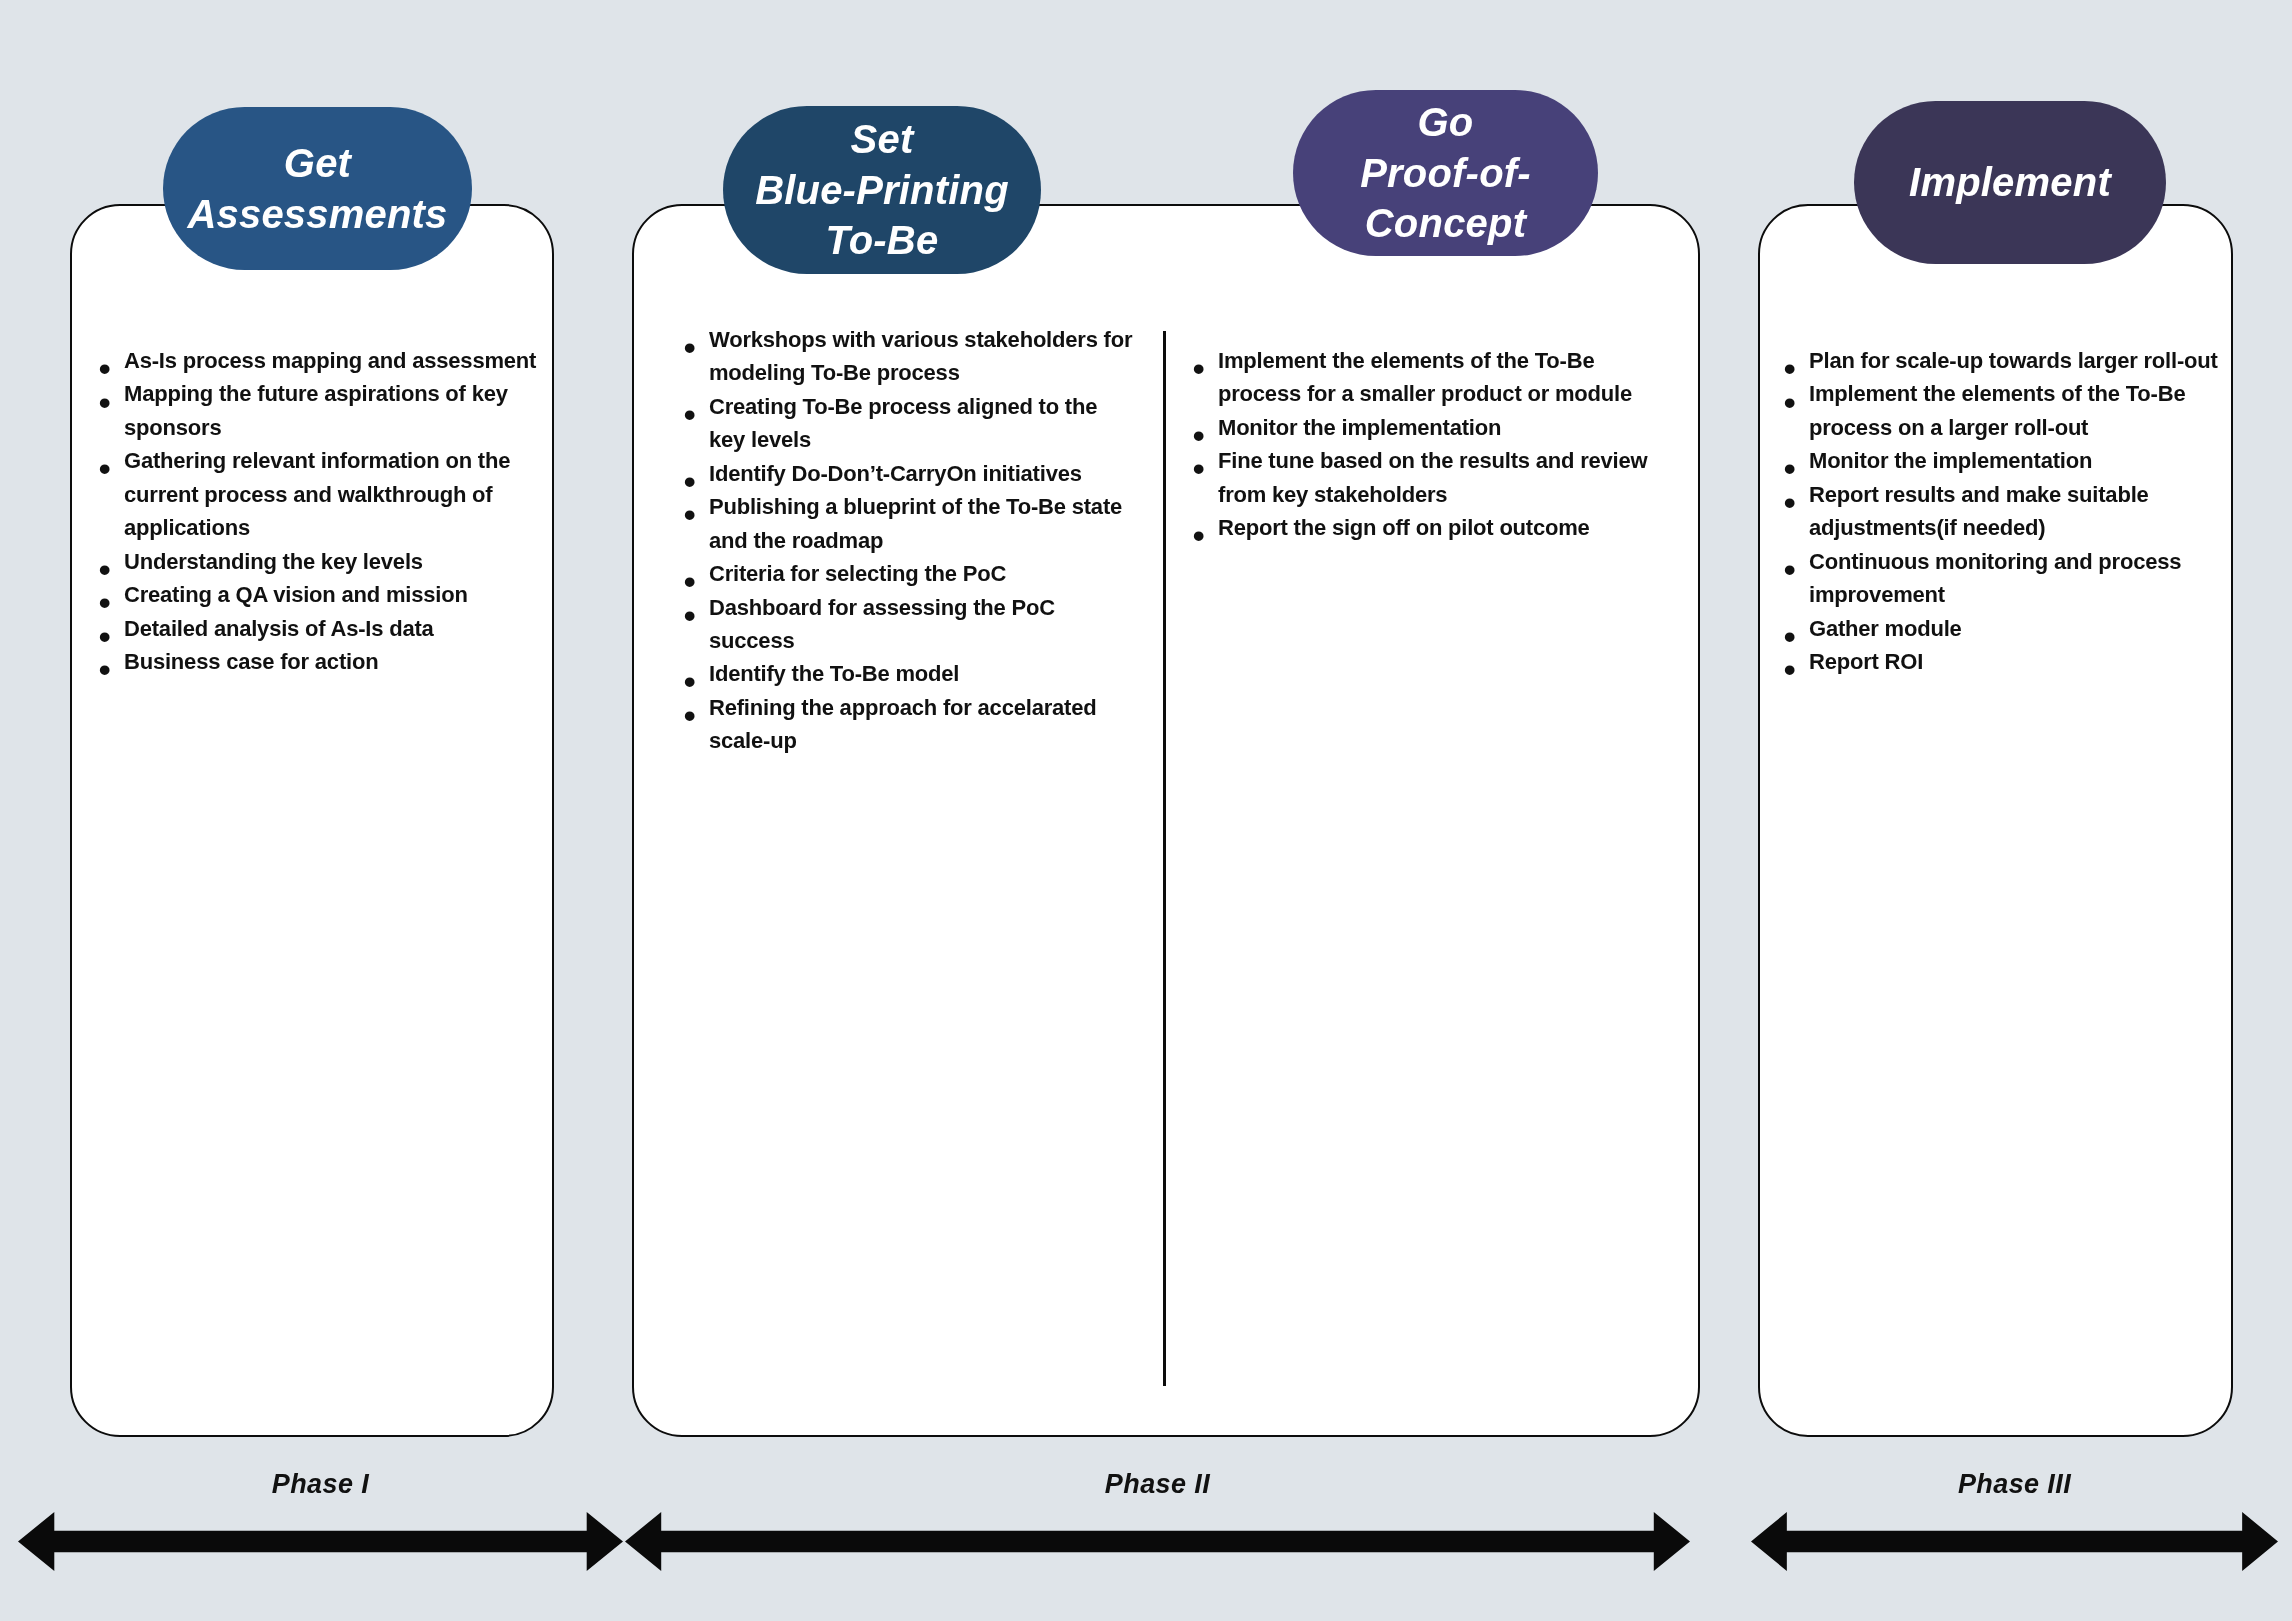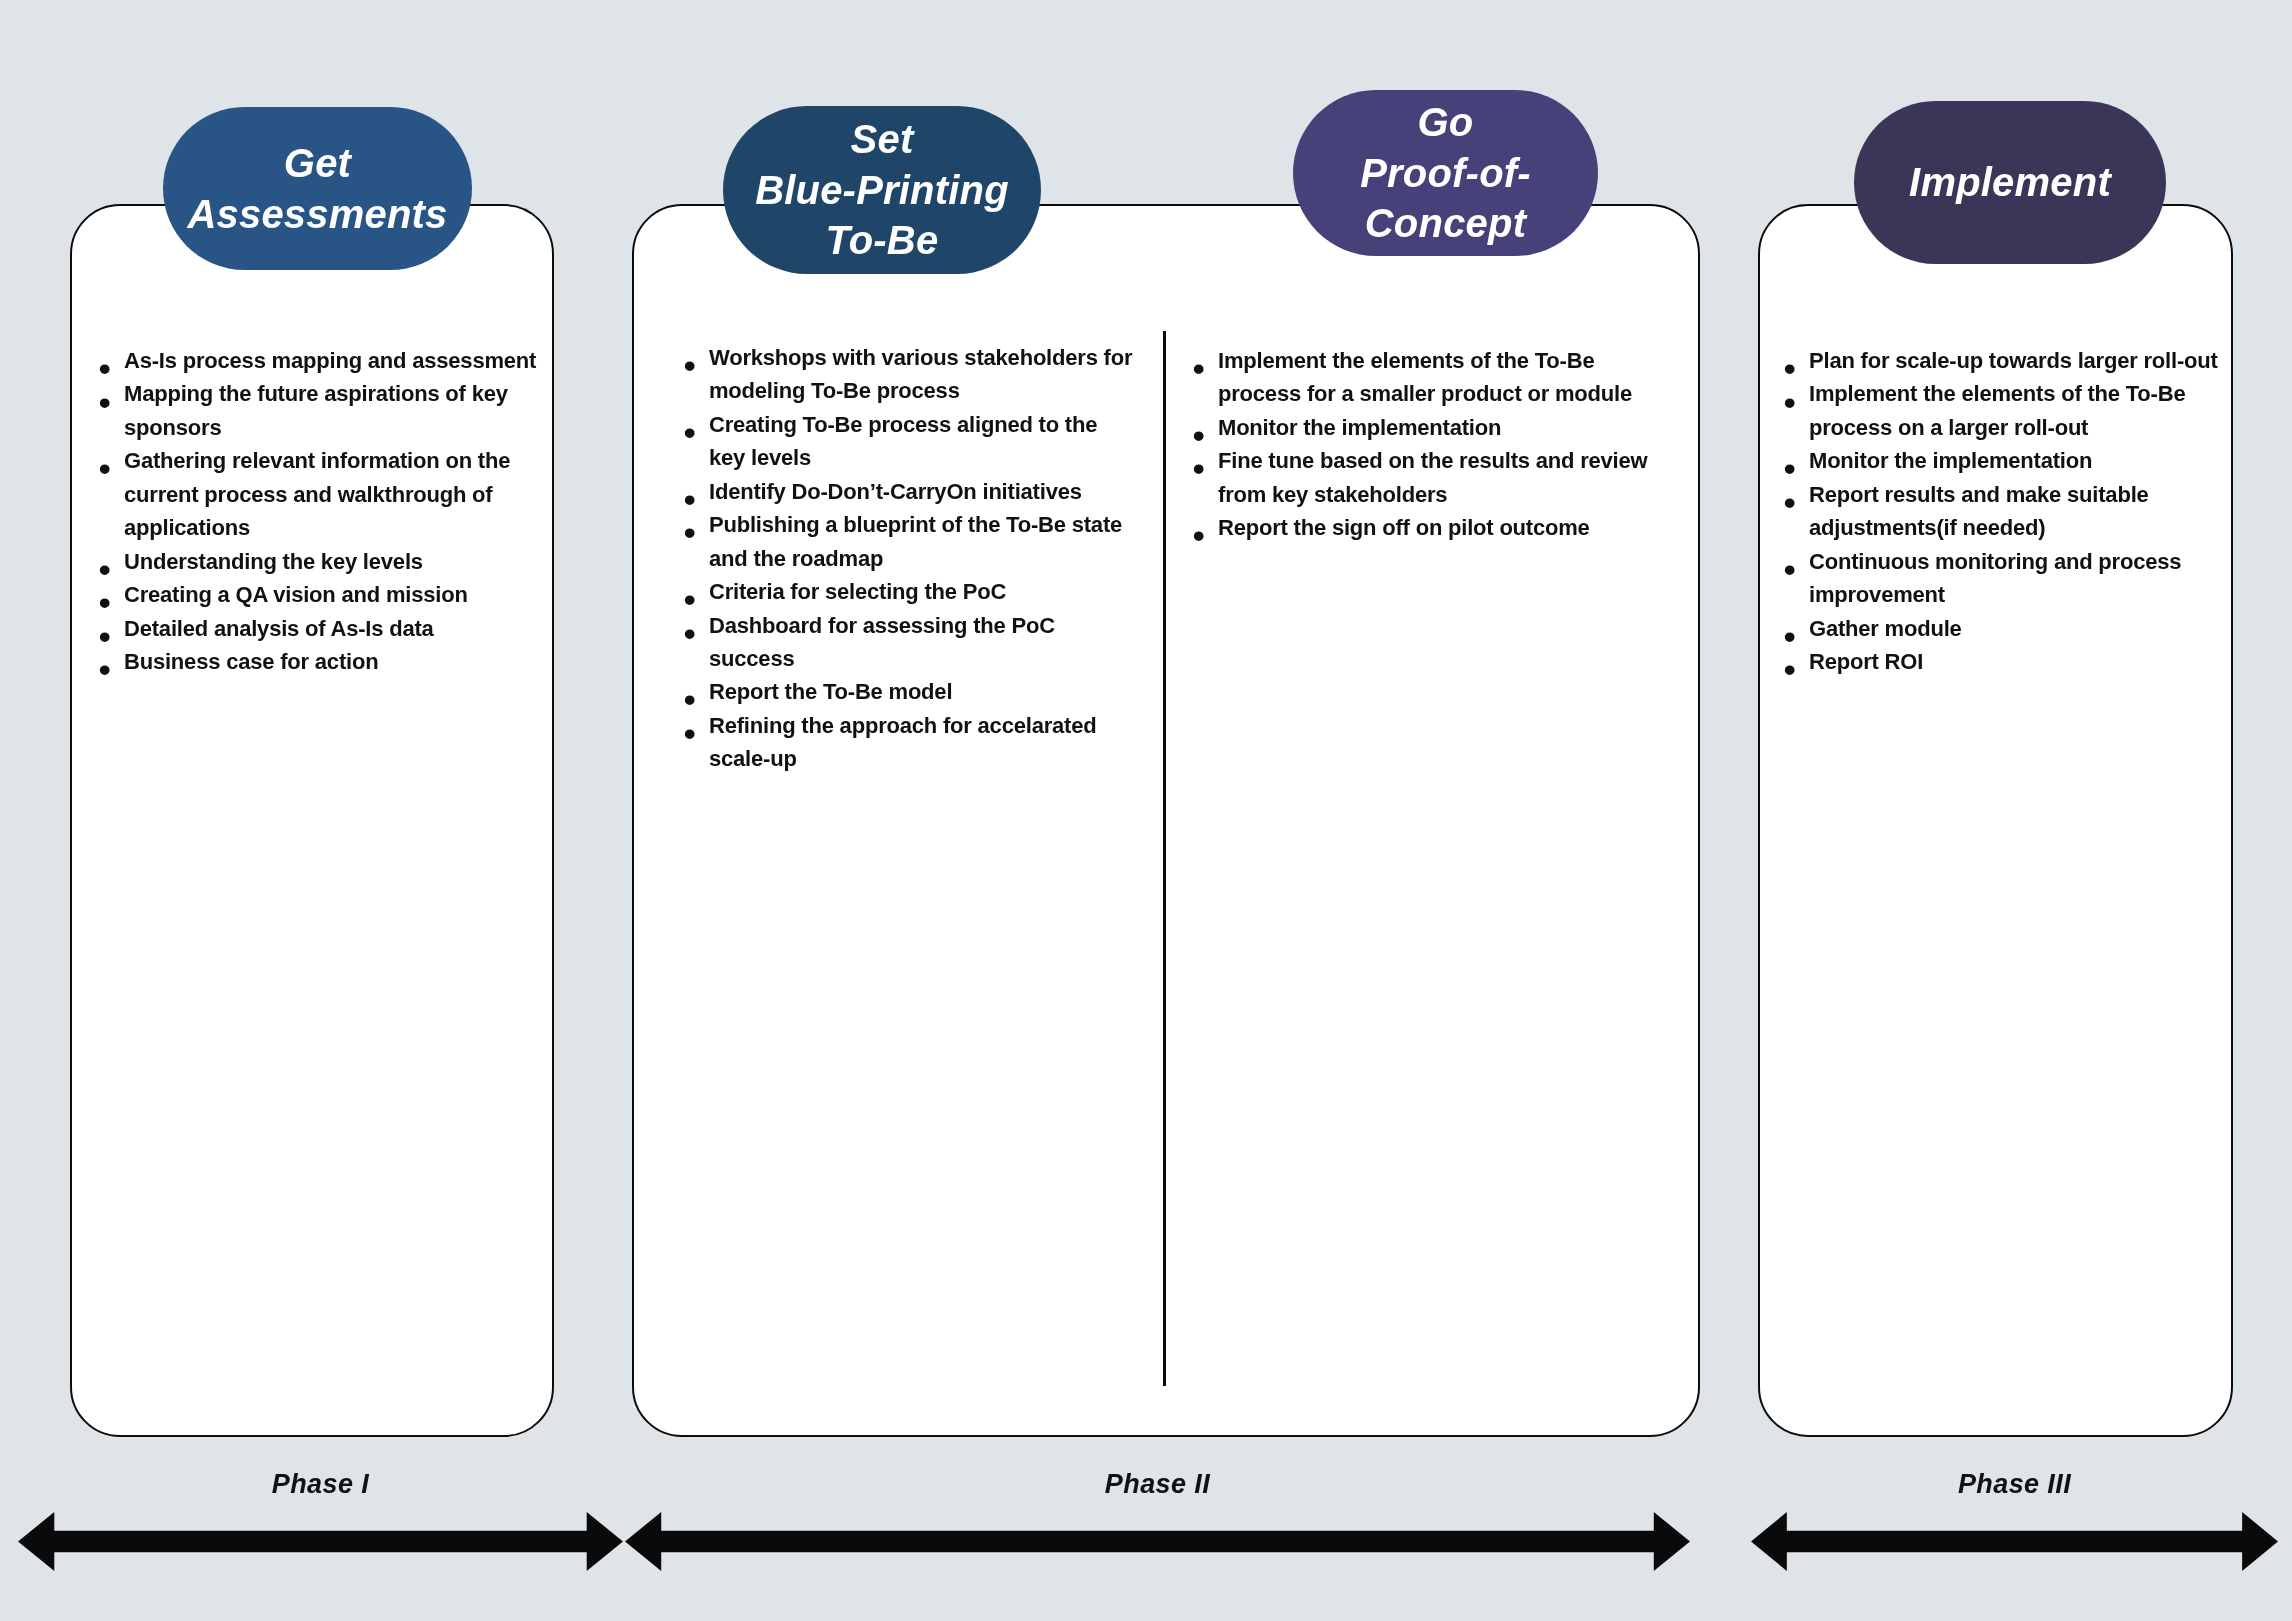--- a/index.html
+++ b/index.html
@@ -86,21 +86,21 @@
   .bullets li::before {
     content: "\2022";
     position: absolute;
     left: 1.8px;
     top: -0.9px;
     font-size: 34px;
     line-height: 1.52;
   }
 
   #list-1 { left: 97px;  top: 344px; width: 448px; }
-  #list-2 { left: 682px;  top: 341px; width: 455px; }
+  #list-2 { left: 682px;  top: 323px; width: 455px; }
   #list-3 { left: 1191px; top: 344px; width: 457px; }
   #list-4 { left: 1782px; top: 344px; width: 453px; }
 
   
   .phase {
     position: absolute;
     height: 107px;
   }
   #phase-1 { left: 18px;   top: 1469px; width: 605px; }
   #phase-2 { left: 625px;  top: 1469px; width: 1065px; }
@@ -165,21 +165,21 @@
     <li>Business case for action</li>
   </ul>
 
   <ul class="bullets" id="list-2">
     <li>Workshops with various stakeholders for modeling To-Be process</li>
     <li>Creating To-Be process aligned to the key levels</li>
     <li>Identify Do-Don’t-CarryOn initiatives</li>
     <li>Publishing a blueprint of the To-Be state and the roadmap</li>
     <li>Criteria for selecting the PoC</li>
     <li>Dashboard for assessing the PoC success</li>
-    <li>Report the To-Be model</li>
+    <li>Identify the To-Be model</li>
     <li>Refining the approach for accelarated scale-up</li>
   </ul>
 
   <ul class="bullets" id="list-3">
     <li>Implement the elements of the To-Be process for a smaller product or module</li>
     <li>Monitor the implementation</li>
     <li>Fine tune based on the results and review from key stakeholders</li>
     <li>Report the sign off on pilot outcome</li>
   </ul>
 

